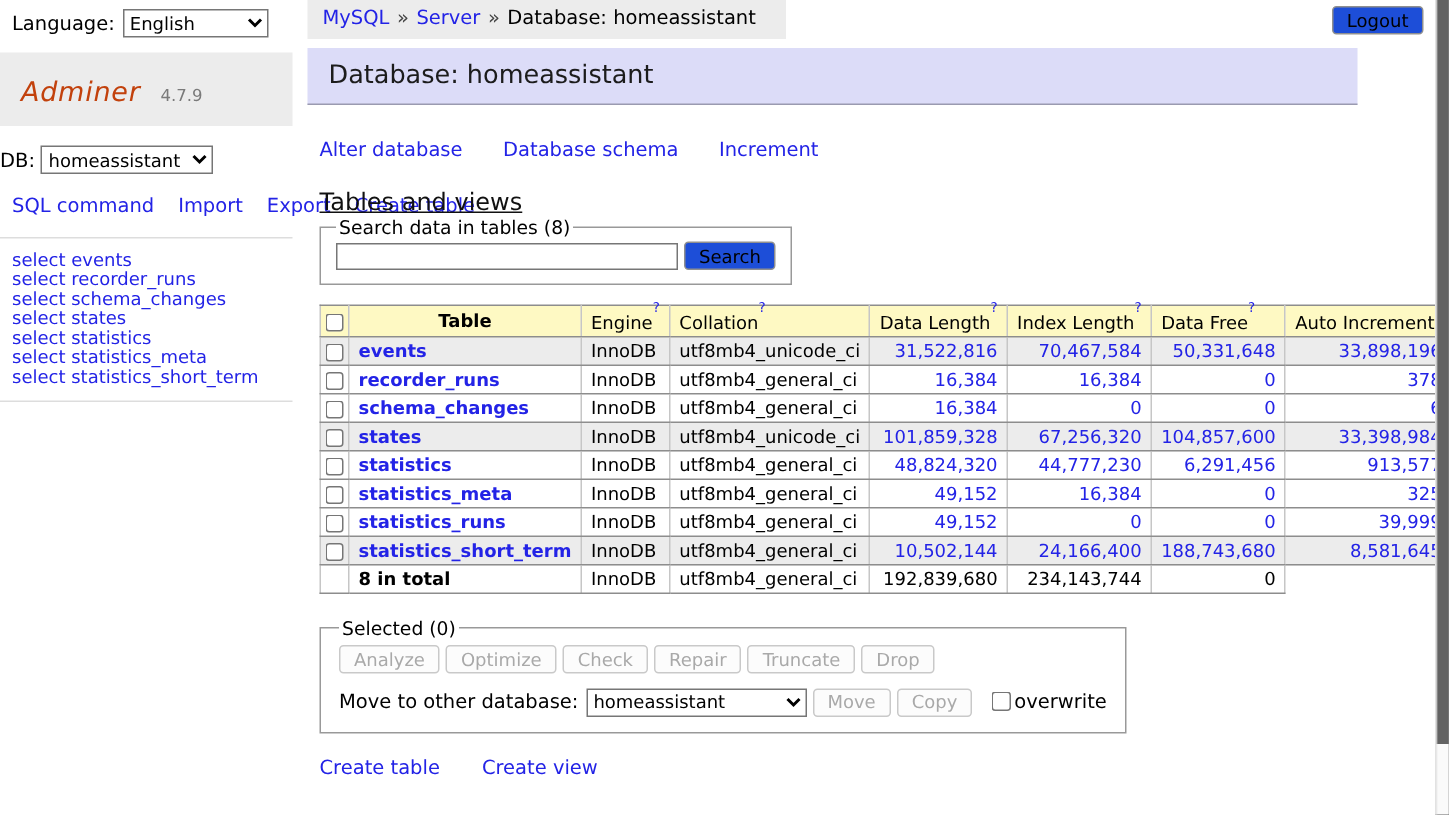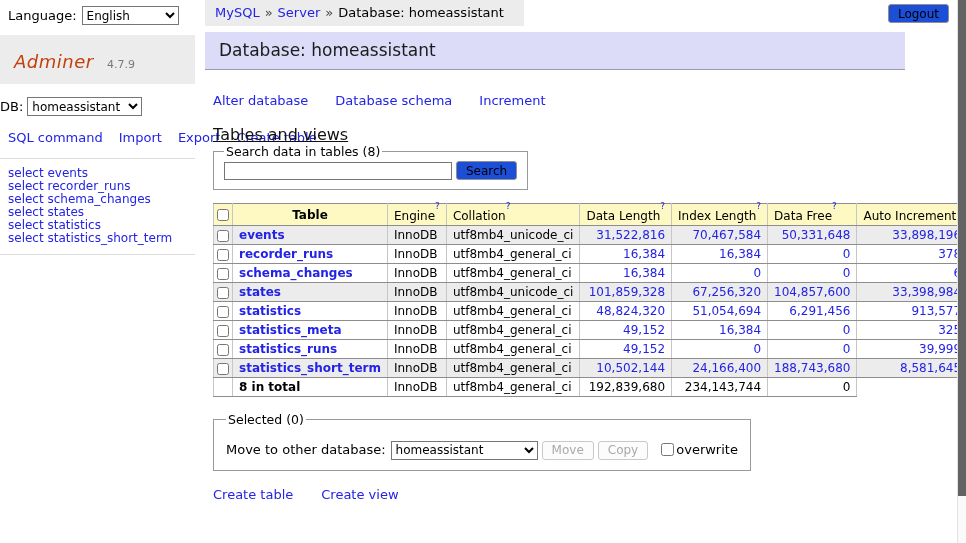--- a/index.html
+++ b/index.html
@@ -98,20 +98,21 @@
     <div class="db-row">
       <label>DB:</label><select id="db-select"><option>homeassistant</option></select>
     </div>
     <p class="sidebar-links" id="sidebar-links"><a>SQL command</a><a>Import</a><a>Export</a><a>Create table</a></p>
     <div class="table-links" id="table-links">
         <a>select events</a>
         <a>select recorder_runs</a>
         <a>select schema_changes</a>
         <a>select states</a>
         <a>select statistics</a>
+        <a>select statistics_meta</a>
         <a>select statistics_short_term</a>
       </div>
   </div>
 
   <div id="main">
     <div class="main-top">
       <span id="breadcrumb"><a>MySQL</a><span class="sep">»</span><a>Server</a><span class="sep">»</span><span class="current">Database: homeassistant</span></span>
     </div>
 
     <h2 class="page-title">Database: homeassistant</h2>
@@ -178,21 +179,21 @@
             <td class="num"><a>67,256,320</a></td>
             <td class="num"><a>104,857,600</a></td>
             <td class="num"><a>33,398,984</a></td>
           </tr>
           <tr>
             <td class="check-col"><input type="checkbox" style=""></td>
             <td class="name"><a>statistics</a></td>
             <td>InnoDB</td>
             <td>utf8mb4_general_ci</td>
             <td class="num"><a>48,824,320</a></td>
-            <td class="num"><a>51,054,694</a></td>
+            <td class="num"><a>44,777,230</a></td>
             <td class="num"><a>6,291,456</a></td>
             <td class="num"><a>913,577</a></td>
           </tr>
           <tr>
             <td class="check-col"><input type="checkbox" style=""></td>
             <td class="name"><a>statistics_meta</a></td>
             <td>InnoDB</td>
             <td>utf8mb4_general_ci</td>
             <td class="num"><a>49,152</a></td>
             <td class="num"><a>16,384</a></td>
@@ -227,20 +228,21 @@
             <td class="num">192,839,680</td>
             <td class="num">234,143,744</td>
             <td class="num">0</td>
             <td class="blank"></td>
           </tr>
         </tbody>
     </table>
 
     <fieldset class="selected-fs">
       <legend>Selected (0)</legend>
+      <div class="btn-row" id="selected-buttons"><button disabled="">Analyze</button><button disabled="">Optimize</button><button disabled="">Check</button><button disabled="">Repair</button><button disabled="">Truncate</button><button disabled="">Drop</button></div>
       <div class="move-row">
         <span class="mv-label">Move to other database:</span><select id="move-select"><option>homeassistant</option></select><button disabled="">Move</button><button disabled="">Copy</button><span class="overwrite-wrap"><input type="checkbox" style=""><span>overwrite</span></span>
       </div>
     </fieldset>
 
     <p class="create-links" id="create-links"><a>Create table</a><a>Create view</a></p>
 
   </div>
 </div>
 

